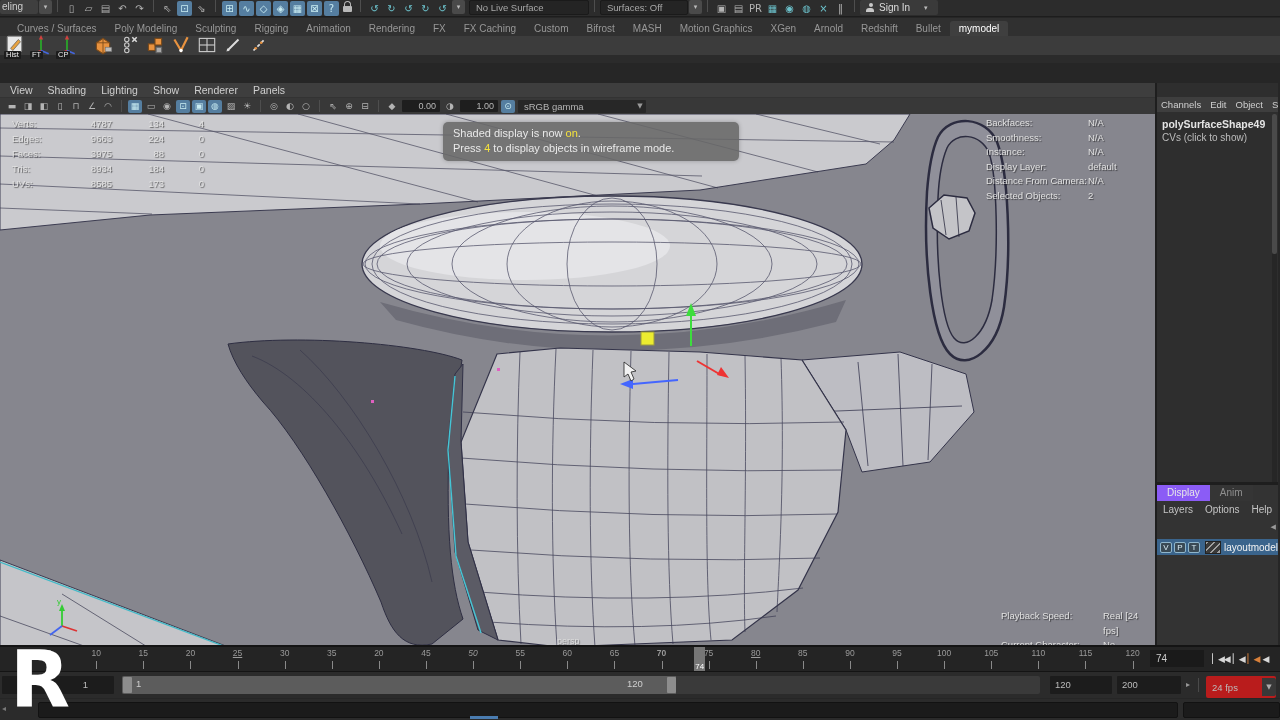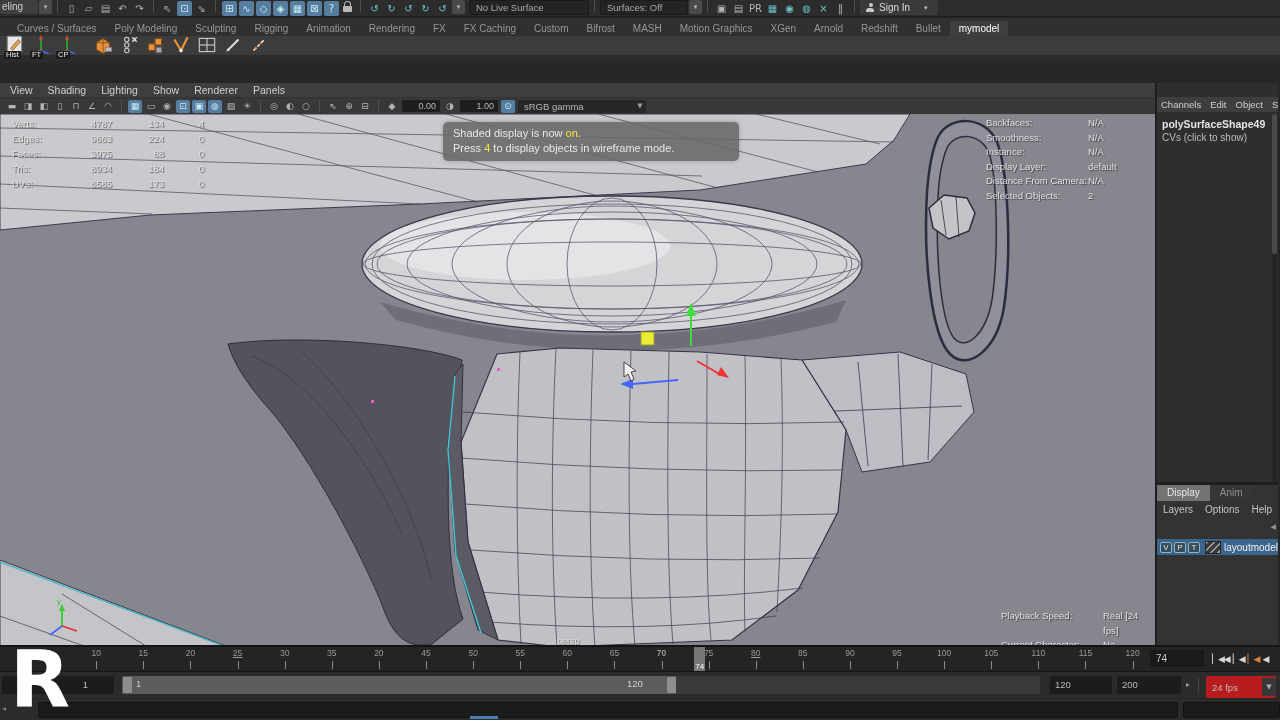--- a/index.html
+++ b/index.html
@@ -72,21 +72,21 @@
   #cb-menubar{height:15px;margin-top:14px;background:#3e3e3e;display:flex;align-items:center;
               padding-left:4px;overflow:hidden;white-space:nowrap}
   #cb-menubar span{font-size:9.5px;color:#cfcfcf;margin-right:9px;flex:none}
   #cb-shape{font-size:10.5px;font-weight:bold;color:#e4e4e4;padding:6px 0 0 5px}
   #cb-cvs{font-size:10px;color:#bdbdbd;padding:2px 0 0 5px}
   #cb-scrollbar{position:absolute;right:1px;top:31px;width:5px;height:370px;background:#262626;border-radius:2px}
   #cb-scrollbar .thumb{width:5px;height:140px;background:#4a4a4a;border-radius:2px}
   #layer-editor{position:absolute;left:0;bottom:0;width:121px;height:170px;background:#333;border-top:3px solid #1e1e1e}
   #le-tabs{height:16px;display:flex}
   .le-tab{font-size:10px;padding:2px 10px;color:#8f8f8f;background:#353535}
-  .le-tab.active{color:#e8e8e8;background:#737373}
+  .le-tab.active{color:#e8e8e8;background:#8b5cf6}
   #le-menus{height:16px;display:flex;align-items:center;padding-left:6px}
   #le-menus span{font-size:10px;color:#c4c4c4;margin-right:12px}
   #le-collapse{position:absolute;right:2px;top:38px;font-size:7px;color:#999}
   #le-list{margin-top:22px}
   .layer-row{height:16px;background:#3a648c;display:flex;align-items:center;padding-left:3px}
   .lyr-btn{width:12px;height:11px;border:1px solid #8fb6cc;background:#3a4a55;color:#d8ecf5;font-size:8px;
            display:inline-flex;align-items:center;justify-content:center;border-radius:2px;margin-right:2px;box-sizing:border-box}
   .lyr-swatch{width:14px;height:11px;margin:0 3px;border:1px solid #222;
               background:repeating-linear-gradient(135deg,#a0a0a0 0 2px,#3a3a3a 2px 5px)}
   .lyr-name{font-size:10px;color:#f2f2f2}

